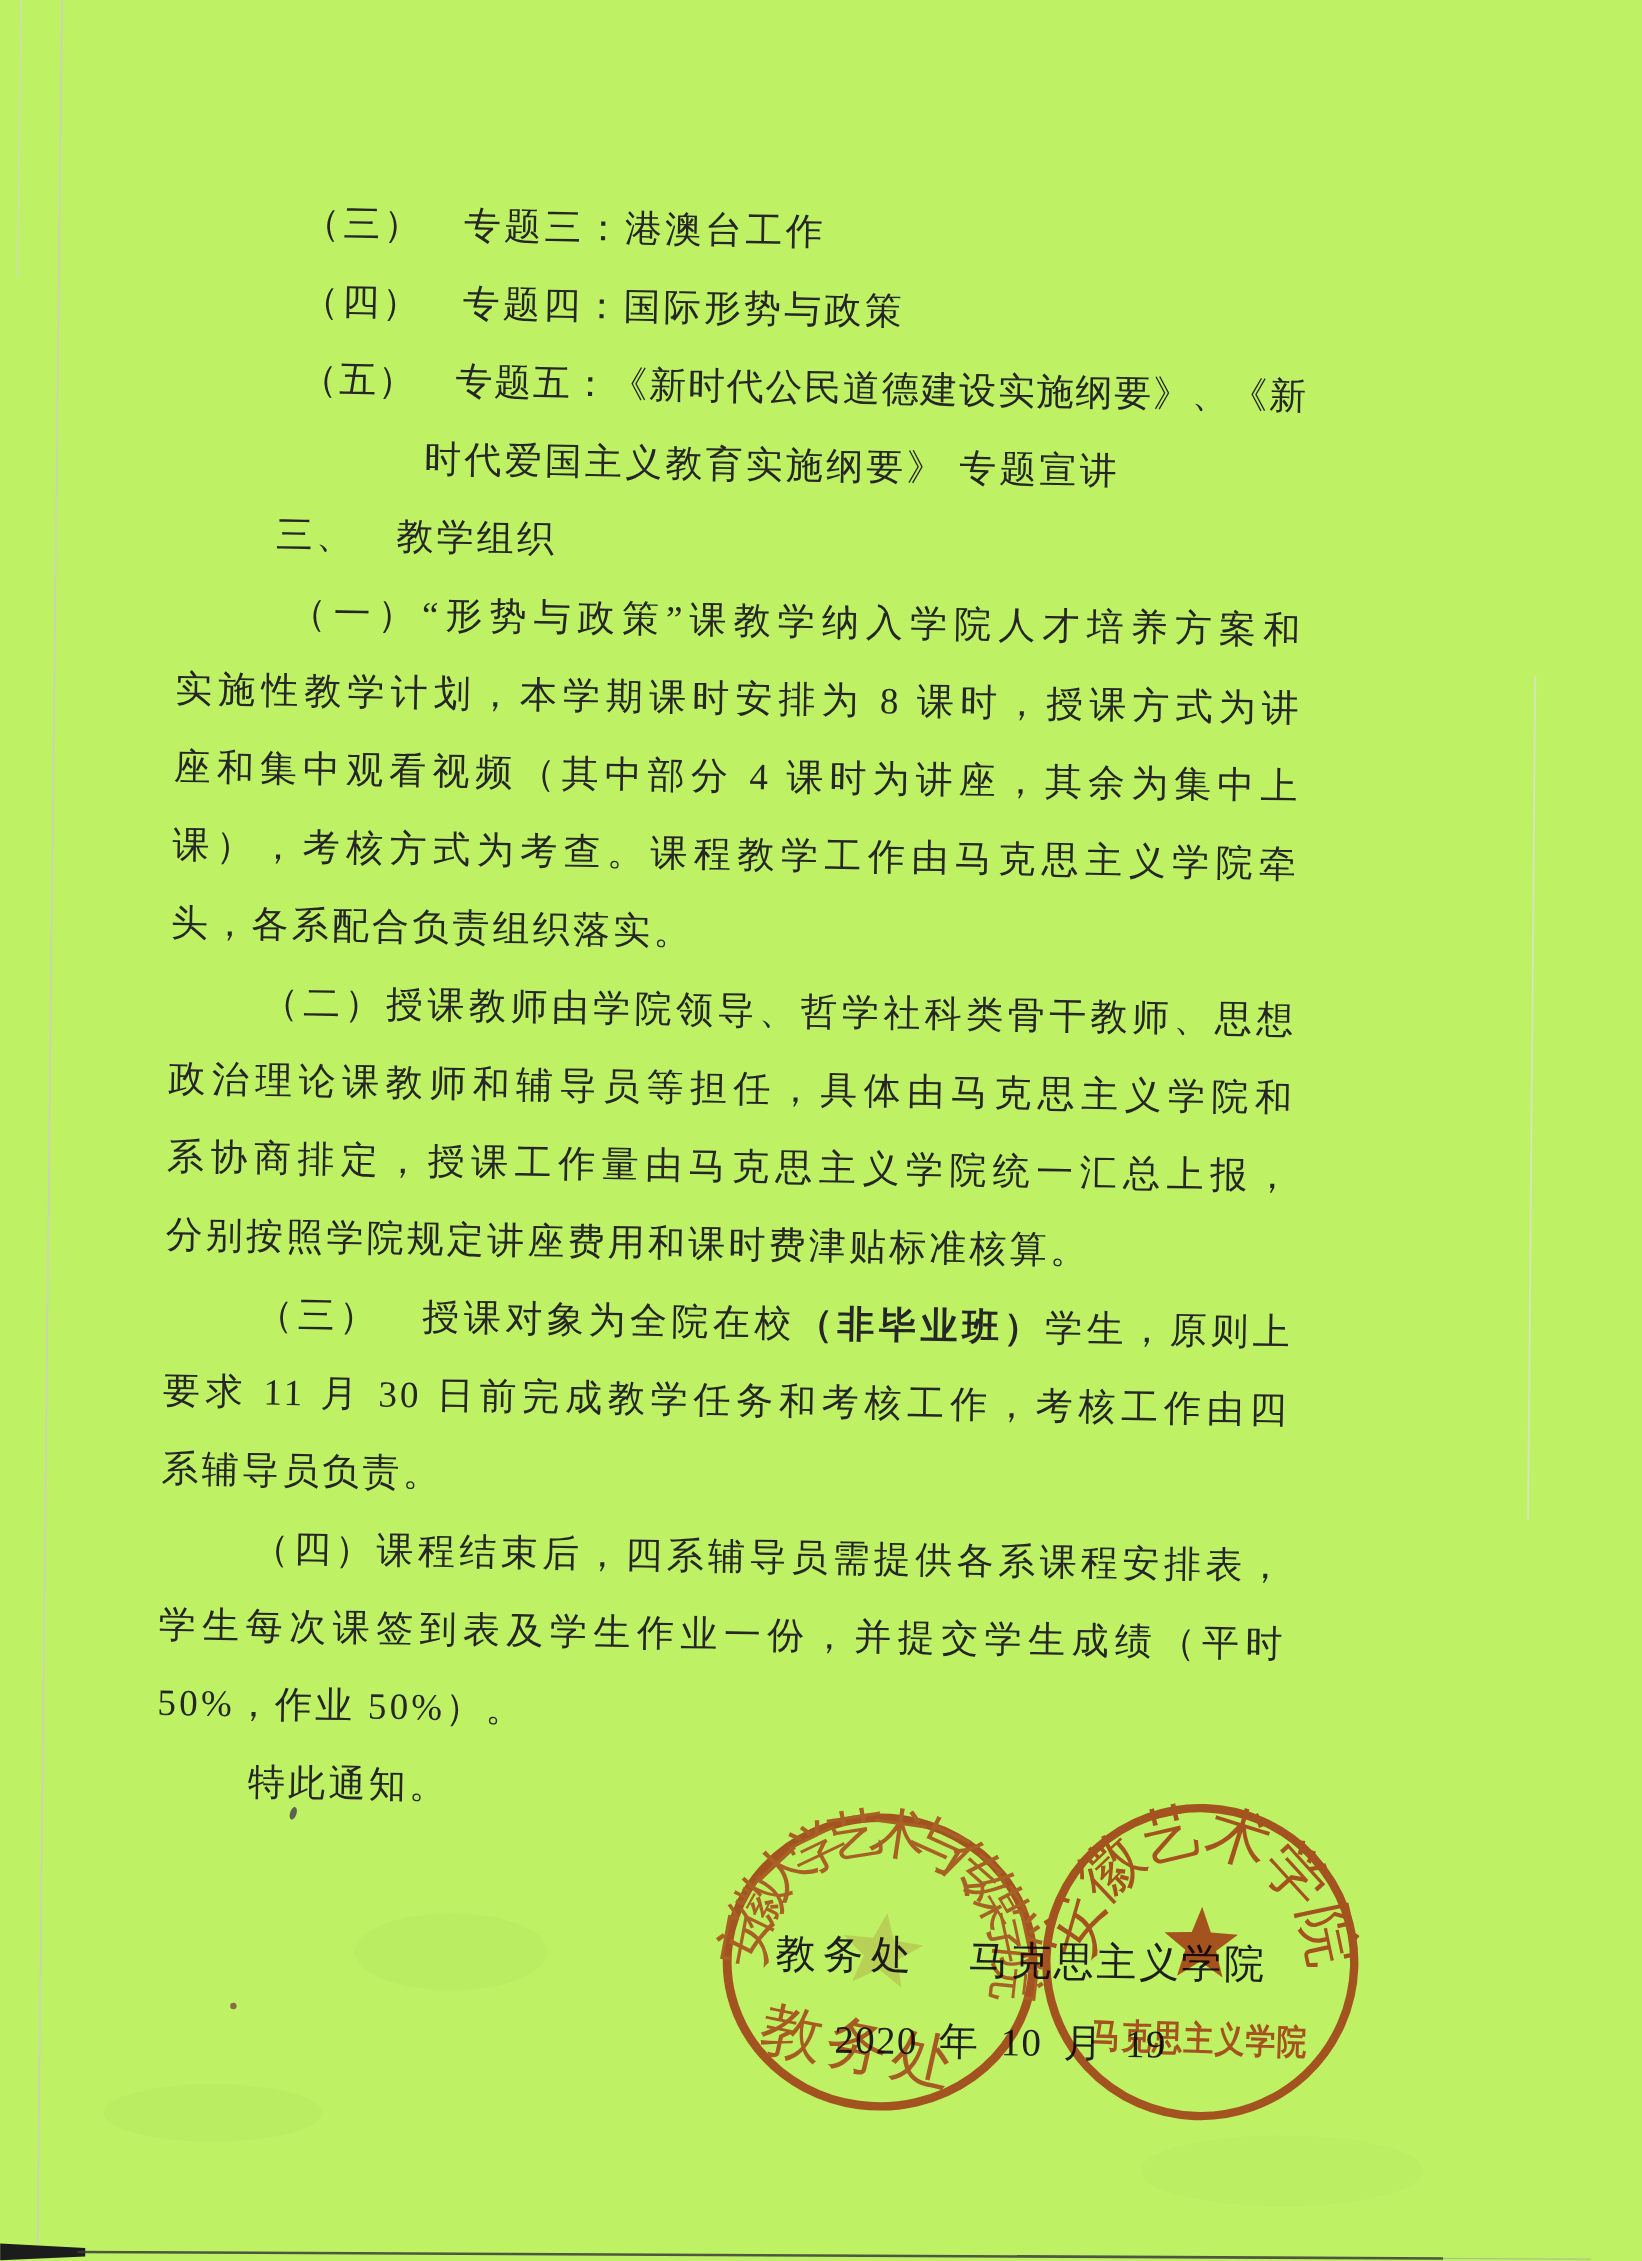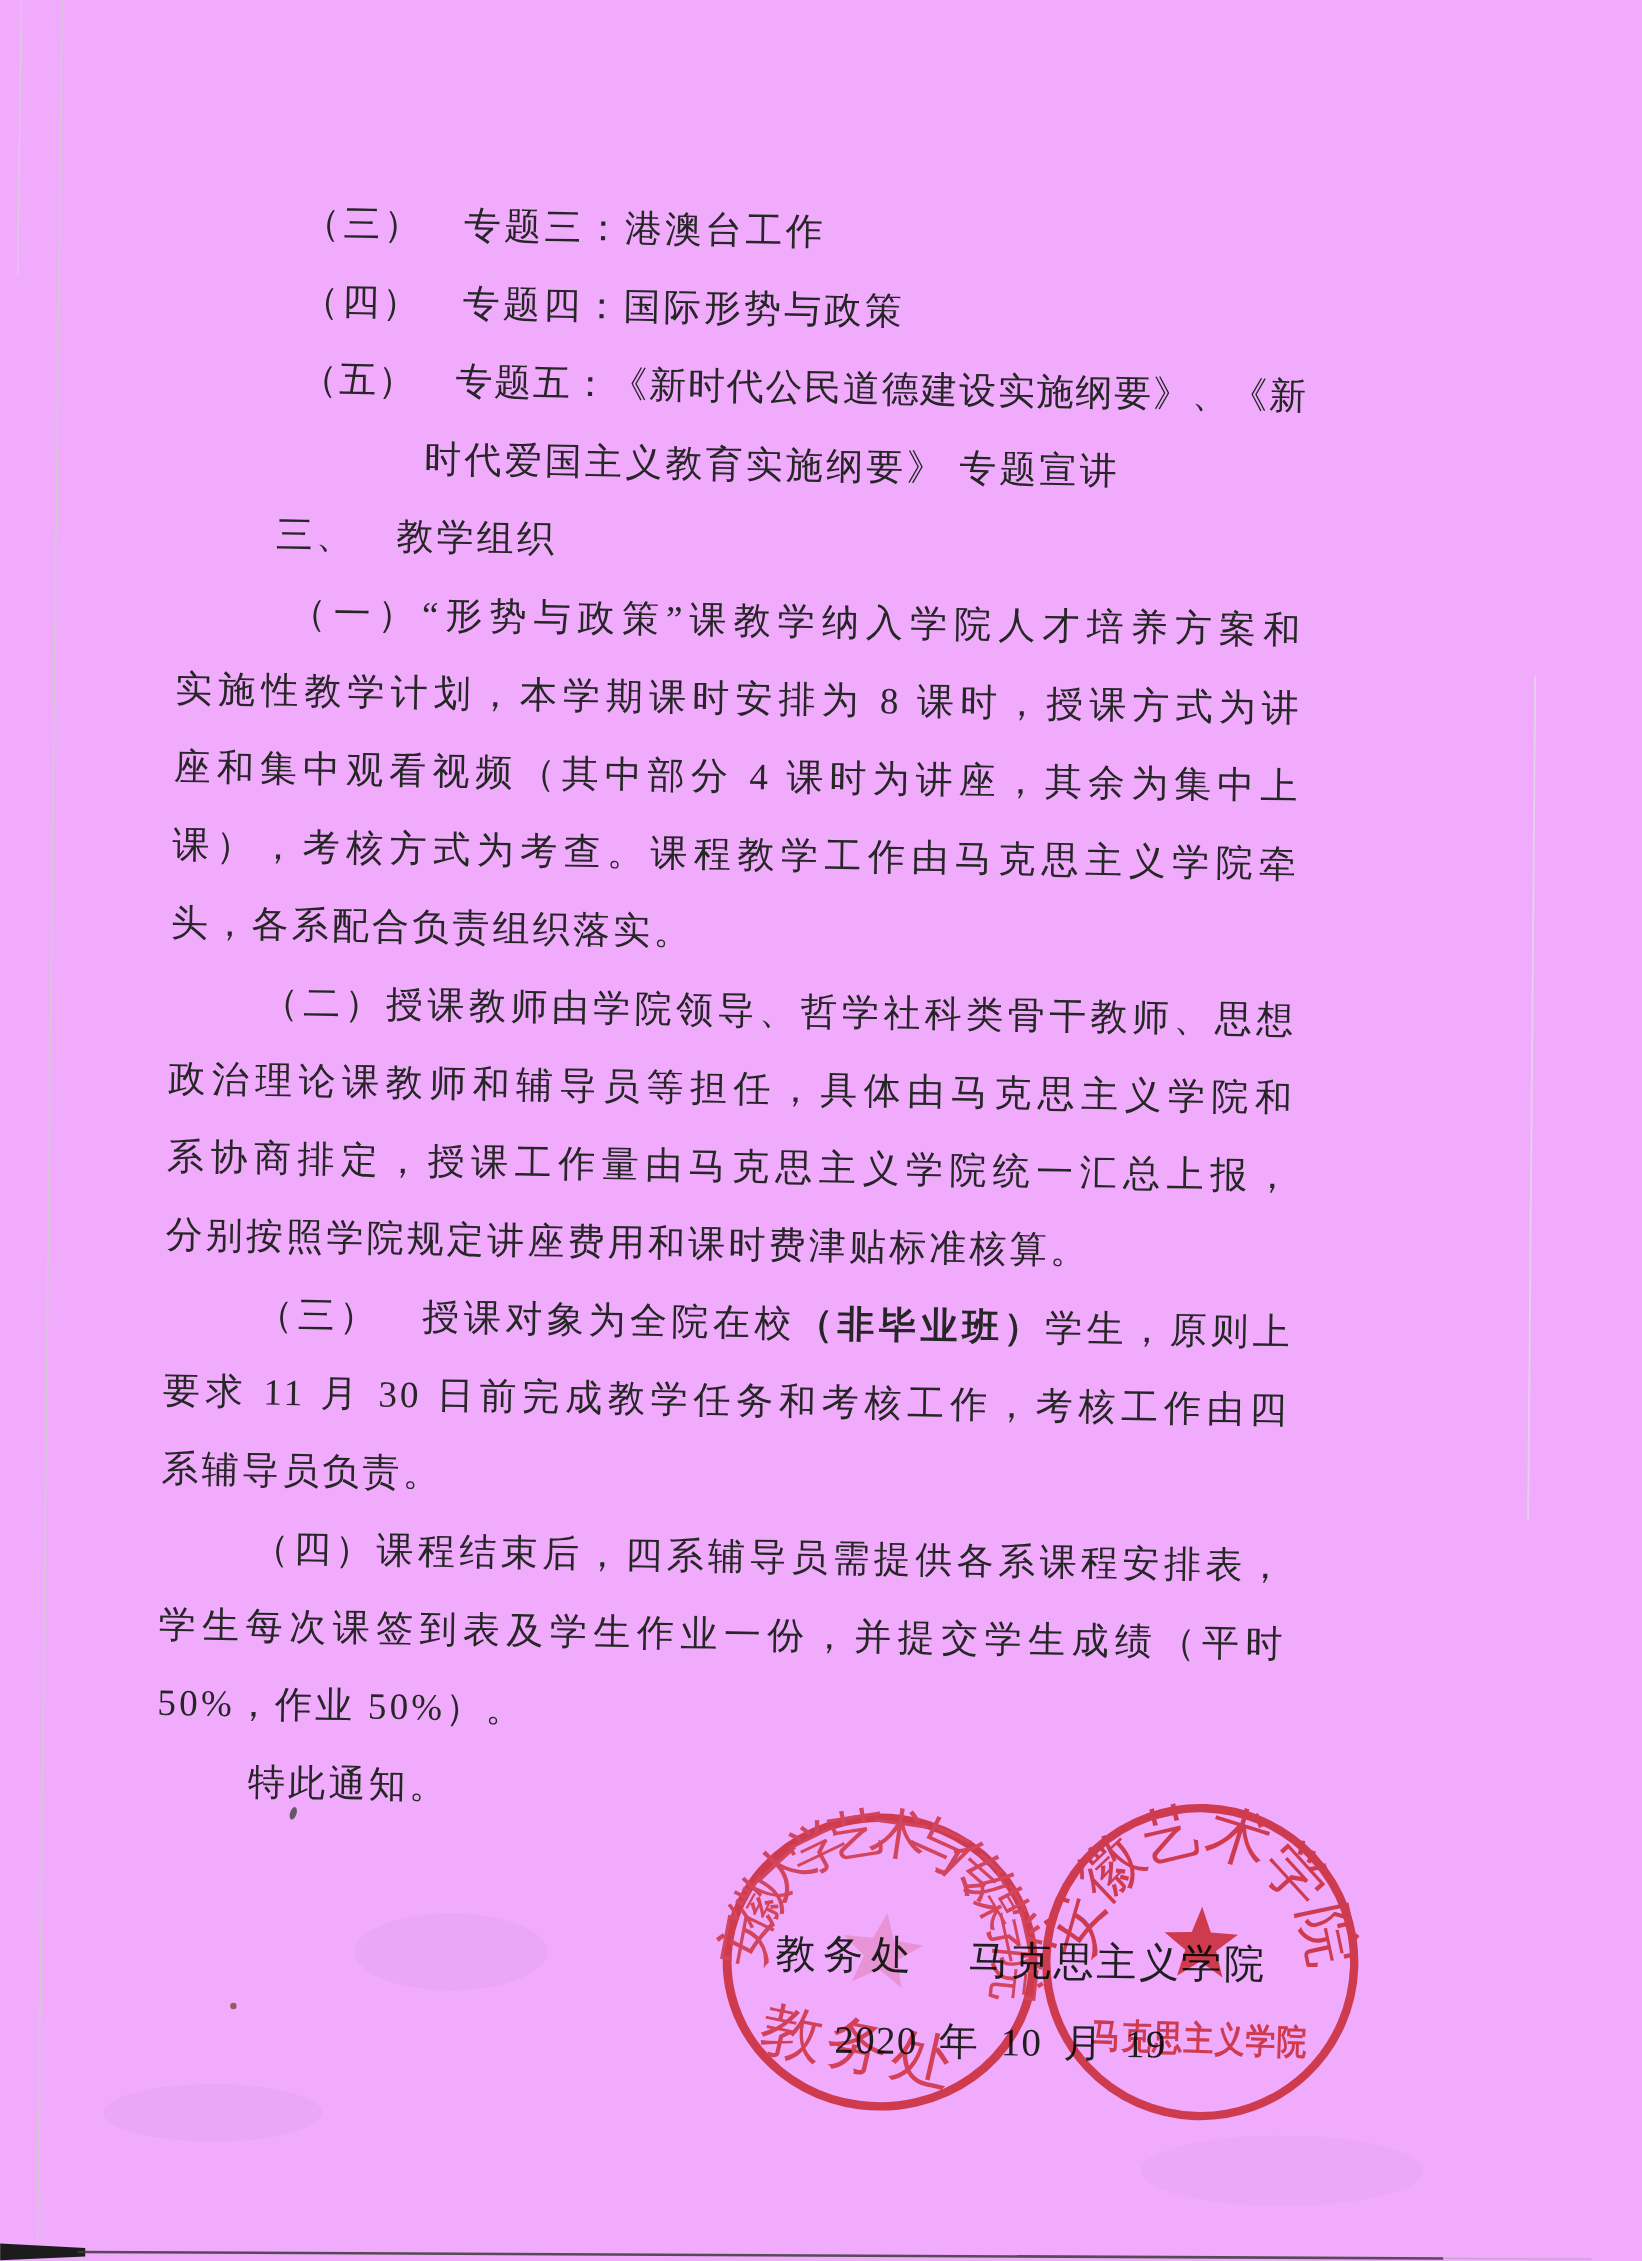--- a/index.html
+++ b/index.html
@@ -1,17 +1,17 @@
 <!DOCTYPE html>
 <html style="font-size:10.3px"><head>
 <meta charset="utf-8">
 <style>
   html,body{margin:0;padding:0;background:#e9e9e7;}
   #page{
-    position:relative;width:1643px;height:2261px;background:#f0abfc;
+    position:relative;width:1643px;height:2261px;background:#bef264;
     overflow:hidden;font-family:"Liberation Serif","DejaVu Serif",serif;
   }
   
   #bodytext{
     position:absolute;left:184px;top:182px;width:1127px;
     transform:rotate(1deg);transform-origin:0 0;
     color:#262626;font-size:37px;letter-spacing:3.2px;
   }
   .line{height:78px;line-height:78px;width:1127px;box-sizing:border-box;white-space:nowrap;}
   .just{text-align:justify;text-align-last:justify;white-space:normal;}

